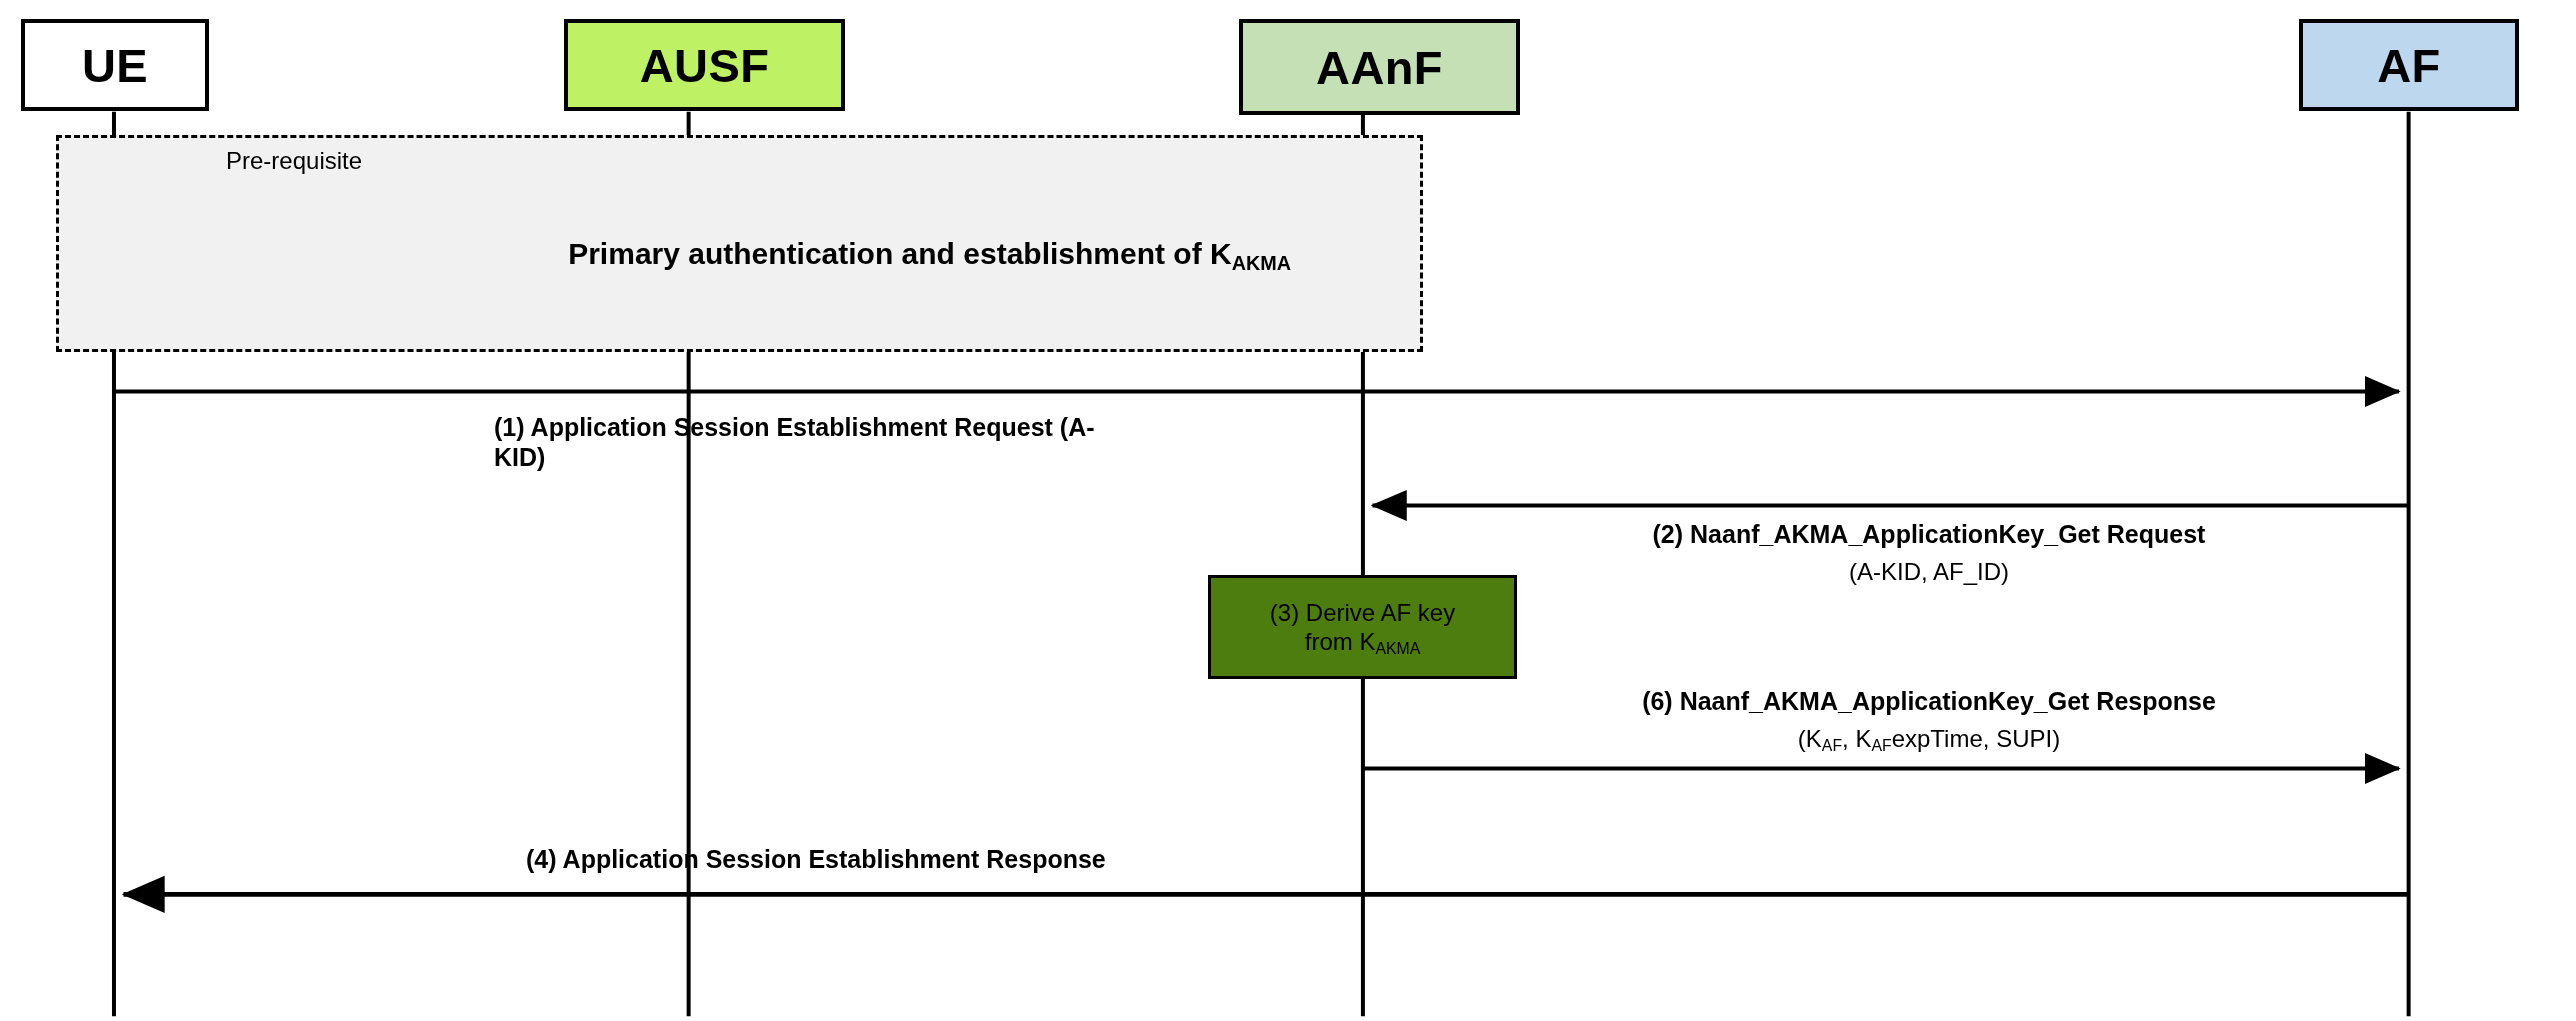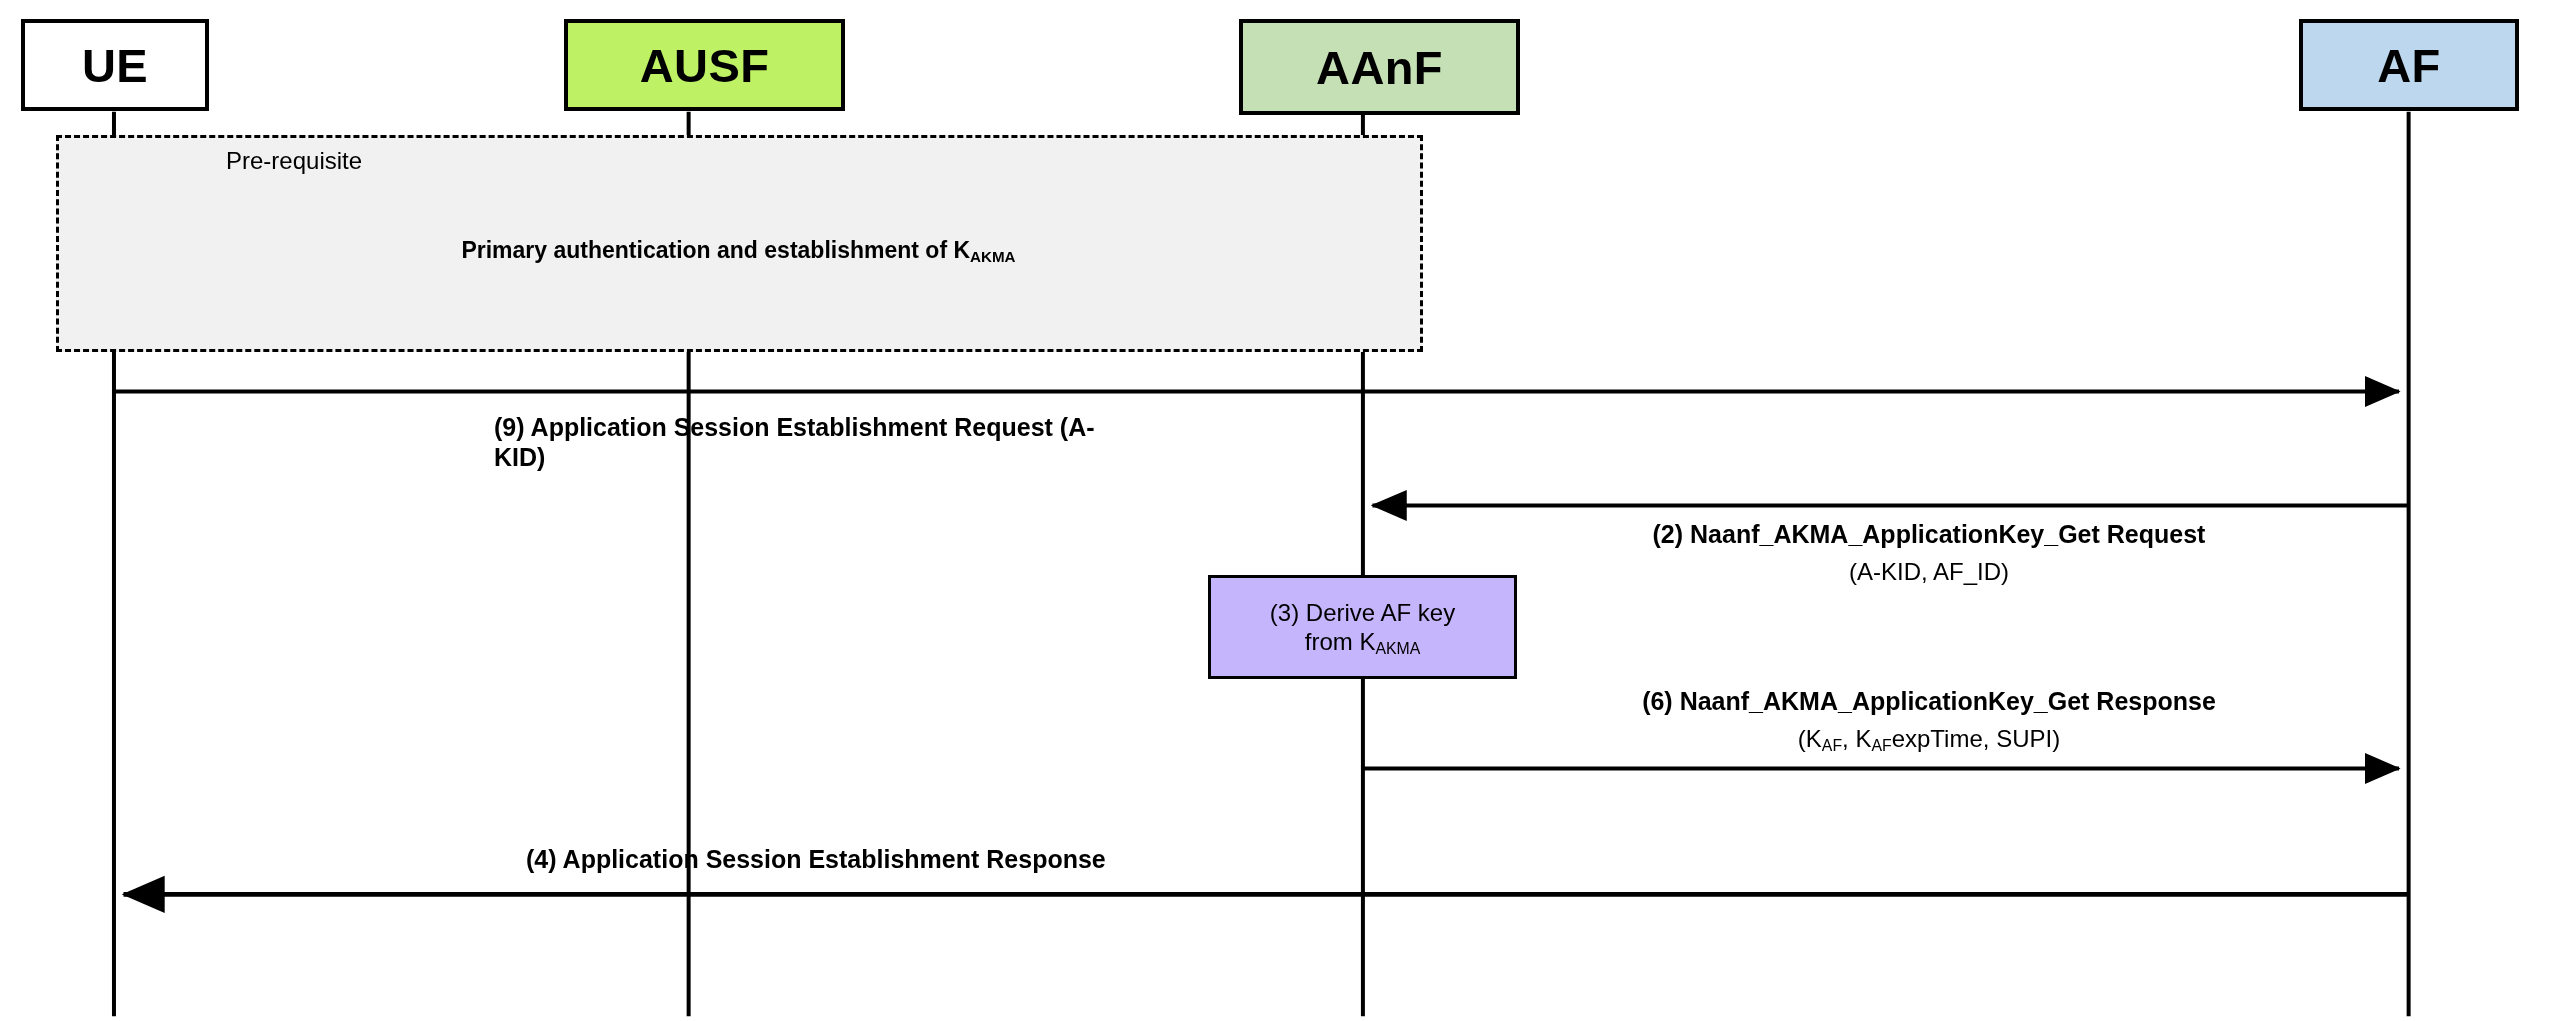--- a/index.html
+++ b/index.html
@@ -53,24 +53,24 @@
     font-family: "Liberation Sans", sans-serif;
     font-weight: normal;
     font-size: 24px;
     color: #000000;
     white-space: nowrap;
   }
   .prereq-arrow-label {
     position: absolute;
     font-family: "Liberation Sans", sans-serif;
     font-weight: bold;
-    font-size: 23px;
+    font-size: 30px;
     color: #000000;
     white-space: nowrap;
-    text-align: center;
+    text-align: right;
   }
   
   .msg-label {
     position: absolute;
     font-family: "Liberation Sans", sans-serif;
     font-weight: bold;
     font-size: 25px;
     color: #000000;
     line-height: 1.18;
   }
@@ -84,21 +84,21 @@
     white-space: nowrap;
   }
   .msg-center {
     text-align: center;
   }
   
   .note-box {
     position: absolute;
     box-sizing: border-box;
     border: 3.2px solid #000000;
-    background: #c4b5fd;
+    background: #4d7c0f;
     display: flex;
     align-items: center;
     justify-content: center;
   }
   .note-text {
     font-family: "Liberation Sans", sans-serif;
     font-weight: normal;
     font-size: 24px;
     color: #000000;
     text-align: center;
@@ -172,21 +172,21 @@
 
   <div class="actor-box" style="left:1239px; top:19px; width:281px; height:96px; background:#c5e0b4;">
     <span class="actor-label">AAnF</span>
   </div>
 
   <div class="actor-box" style="left:2299px; top:19px; width:220px; height:92px; background:#bdd7ee;">
     <span class="actor-label">AF</span>
   </div>
 
   <div class="msg-label" style="left:494px; top:413px; width:805px;">
-    <div>(9) Application Session Establishment Request (A-</div>
+    <div>(1) Application Session Establishment Request (A-</div>
     <div>KID)</div>
   </div>
 
   <div class="msg-label msg-center" style="left:1459px; top:520px; width:940px;">(2) Naanf_AKMA_ApplicationKey_Get Request</div>
   <div class="msg-params msg-center" style="left:1459px; top:558px; width:940px;">(A-KID, AF_ID)</div>
 
   <div class="note-box" style="left:1208px; top:575px; width:309px; height:104px;">
     <div class="note-text">
       <div>(3) Derive AF key</div>
       <div><span>from K</span><sub>AKMA</sub></div>

